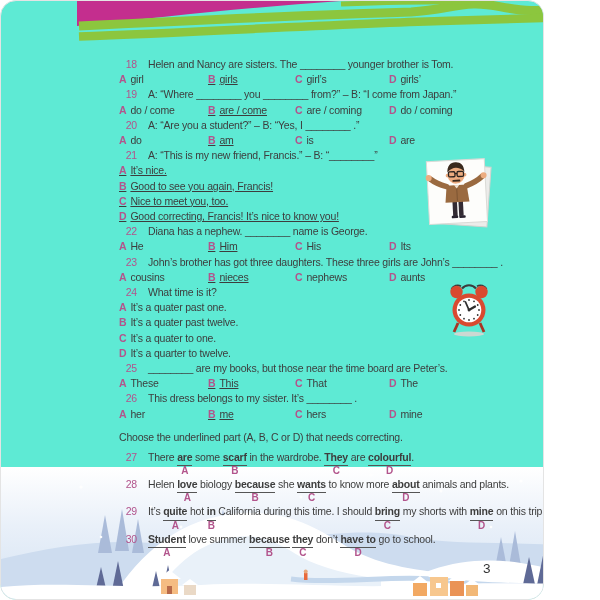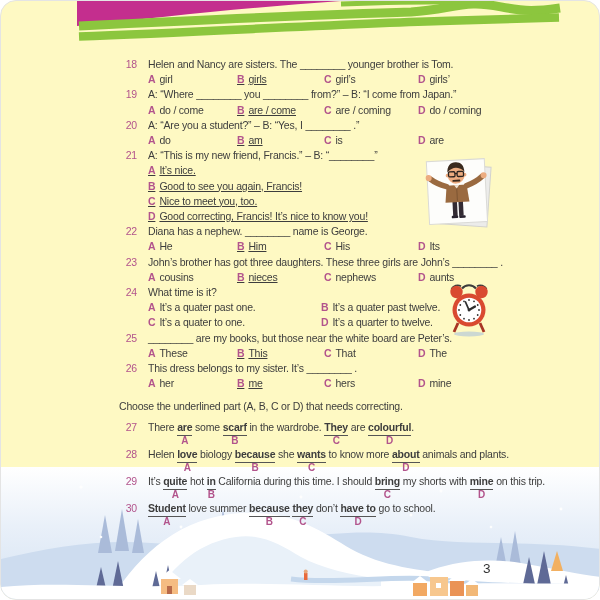--- a/index.html
+++ b/index.html
@@ -1,35 +1,35 @@
 <!DOCTYPE html>
 <html style="--accent-pink: #b2548c; --brush-green: #8cc63e; --brush-magenta: #c42e8e; --clock-red: #d94a30; --body-text: #3d3d3d;"><head>
 <meta charset="utf-8">
 <style>
   html,body{margin:0;padding:0;background:#fff;}
   .page{
-    position:relative;width:600px;height:600px;box-sizing:border-box;
-    background:#fef9c3;border:1.5px solid #e4e4e4;border-radius:16px;overflow:hidden;
+    position:relative;width:544px;height:600px;box-sizing:border-box;
+    background:#5eead4;border:1.5px solid #e4e4e4;border-radius:16px;overflow:hidden;
     font-family:"Liberation Sans",sans-serif;color:var(--body-text,#3d3d3d);padding-left:36px;
   }
   .header-svg{position:absolute;top:0;left:0;z-index:1;}
   .content{
     position:absolute;left:118px;top:56px;width:438px;z-index:2;
     font-size:10.5px;line-height:15.2px;letter-spacing:-0.2px;
   }
   .qline{white-space:nowrap;}
   .qnum{display:inline-block;width:18px;text-align:right;margin-right:11px;color:var(--accent-pink,#b2548c);}
-  .opts{display:flex;margin-left:29px;white-space:nowrap;}
+  .opts{display:flex;white-space:nowrap;}
   .opts.row .opt.c0{width:89px;}
   .opts.row .opt.c1{width:87px;text-decoration:underline;}
   .opts.row .opt.c2{width:94px;}
   .opts.row .opt.c3{flex:1;}
   .opts.stack{display:block;}
   .opts.stack .opt{display:block;text-decoration:underline;}
-  .opts.grid2{flex-wrap:wrap;}
+  .opts.grid2{flex-wrap:wrap;flex-direction:column;}
   .opts.grid2 .opt{width:173px;}
   .opts.grid2 .opt:nth-child(2n){width:calc(100% - 173px);}
   .ltr{color:var(--accent-pink,#b2548c);font-weight:700;margin-right:4px;}
   .heading{font-weight:400;margin:8px 0 5px 0;white-space:nowrap;}
   .citem{margin-bottom:11px;white-space:nowrap;}
   .useg{position:relative;display:inline-block;font-weight:700;border-bottom:1px solid #555;}
   .useg .ul-ltr{
     position:absolute;top:100%;left:50%;transform:translateX(-50%);
     margin-top:1px;color:var(--accent-pink,#b2548c);font-weight:600;font-size:10px;line-height:10px;
   }
@@ -109,21 +109,21 @@
         <div class="q">
           <div class="qline"><span class="qnum">24</span><span class="qtext">What time is it?</span></div>
           <div class="opts grid2">
             <span class="opt c0"><span class="ltr">A</span><span class="otext">It’s a quater past one.</span></span>
             <span class="opt c1"><span class="ltr">B</span><span class="otext">It’s a quater past twelve.</span></span>
             <span class="opt c2"><span class="ltr">C</span><span class="otext">It’s a quater to one.</span></span>
             <span class="opt c3"><span class="ltr">D</span><span class="otext">It’s a quarter to twelve.</span></span>
           </div>
         </div>
         <div class="q">
-          <div class="qline"><span class="qnum">25</span><span class="qtext">________ are my books, but those near the white board are Peter’s.</span></div>
+          <div class="qline"><span class="qnum">25</span><span class="qtext">________ are my books, but those near the time board are Peter’s.</span></div>
           <div class="opts row">
             <span class="opt c0"><span class="ltr">A</span><span class="otext">These</span></span>
             <span class="opt c1"><span class="ltr">B</span><span class="otext">This</span></span>
             <span class="opt c2"><span class="ltr">C</span><span class="otext">That</span></span>
             <span class="opt c3"><span class="ltr">D</span><span class="otext">The</span></span>
           </div>
         </div>
         <div class="q">
           <div class="qline"><span class="qnum">26</span><span class="qtext">This dress belongs to my sister. It’s ________ .</span></div>
           <div class="opts row">

